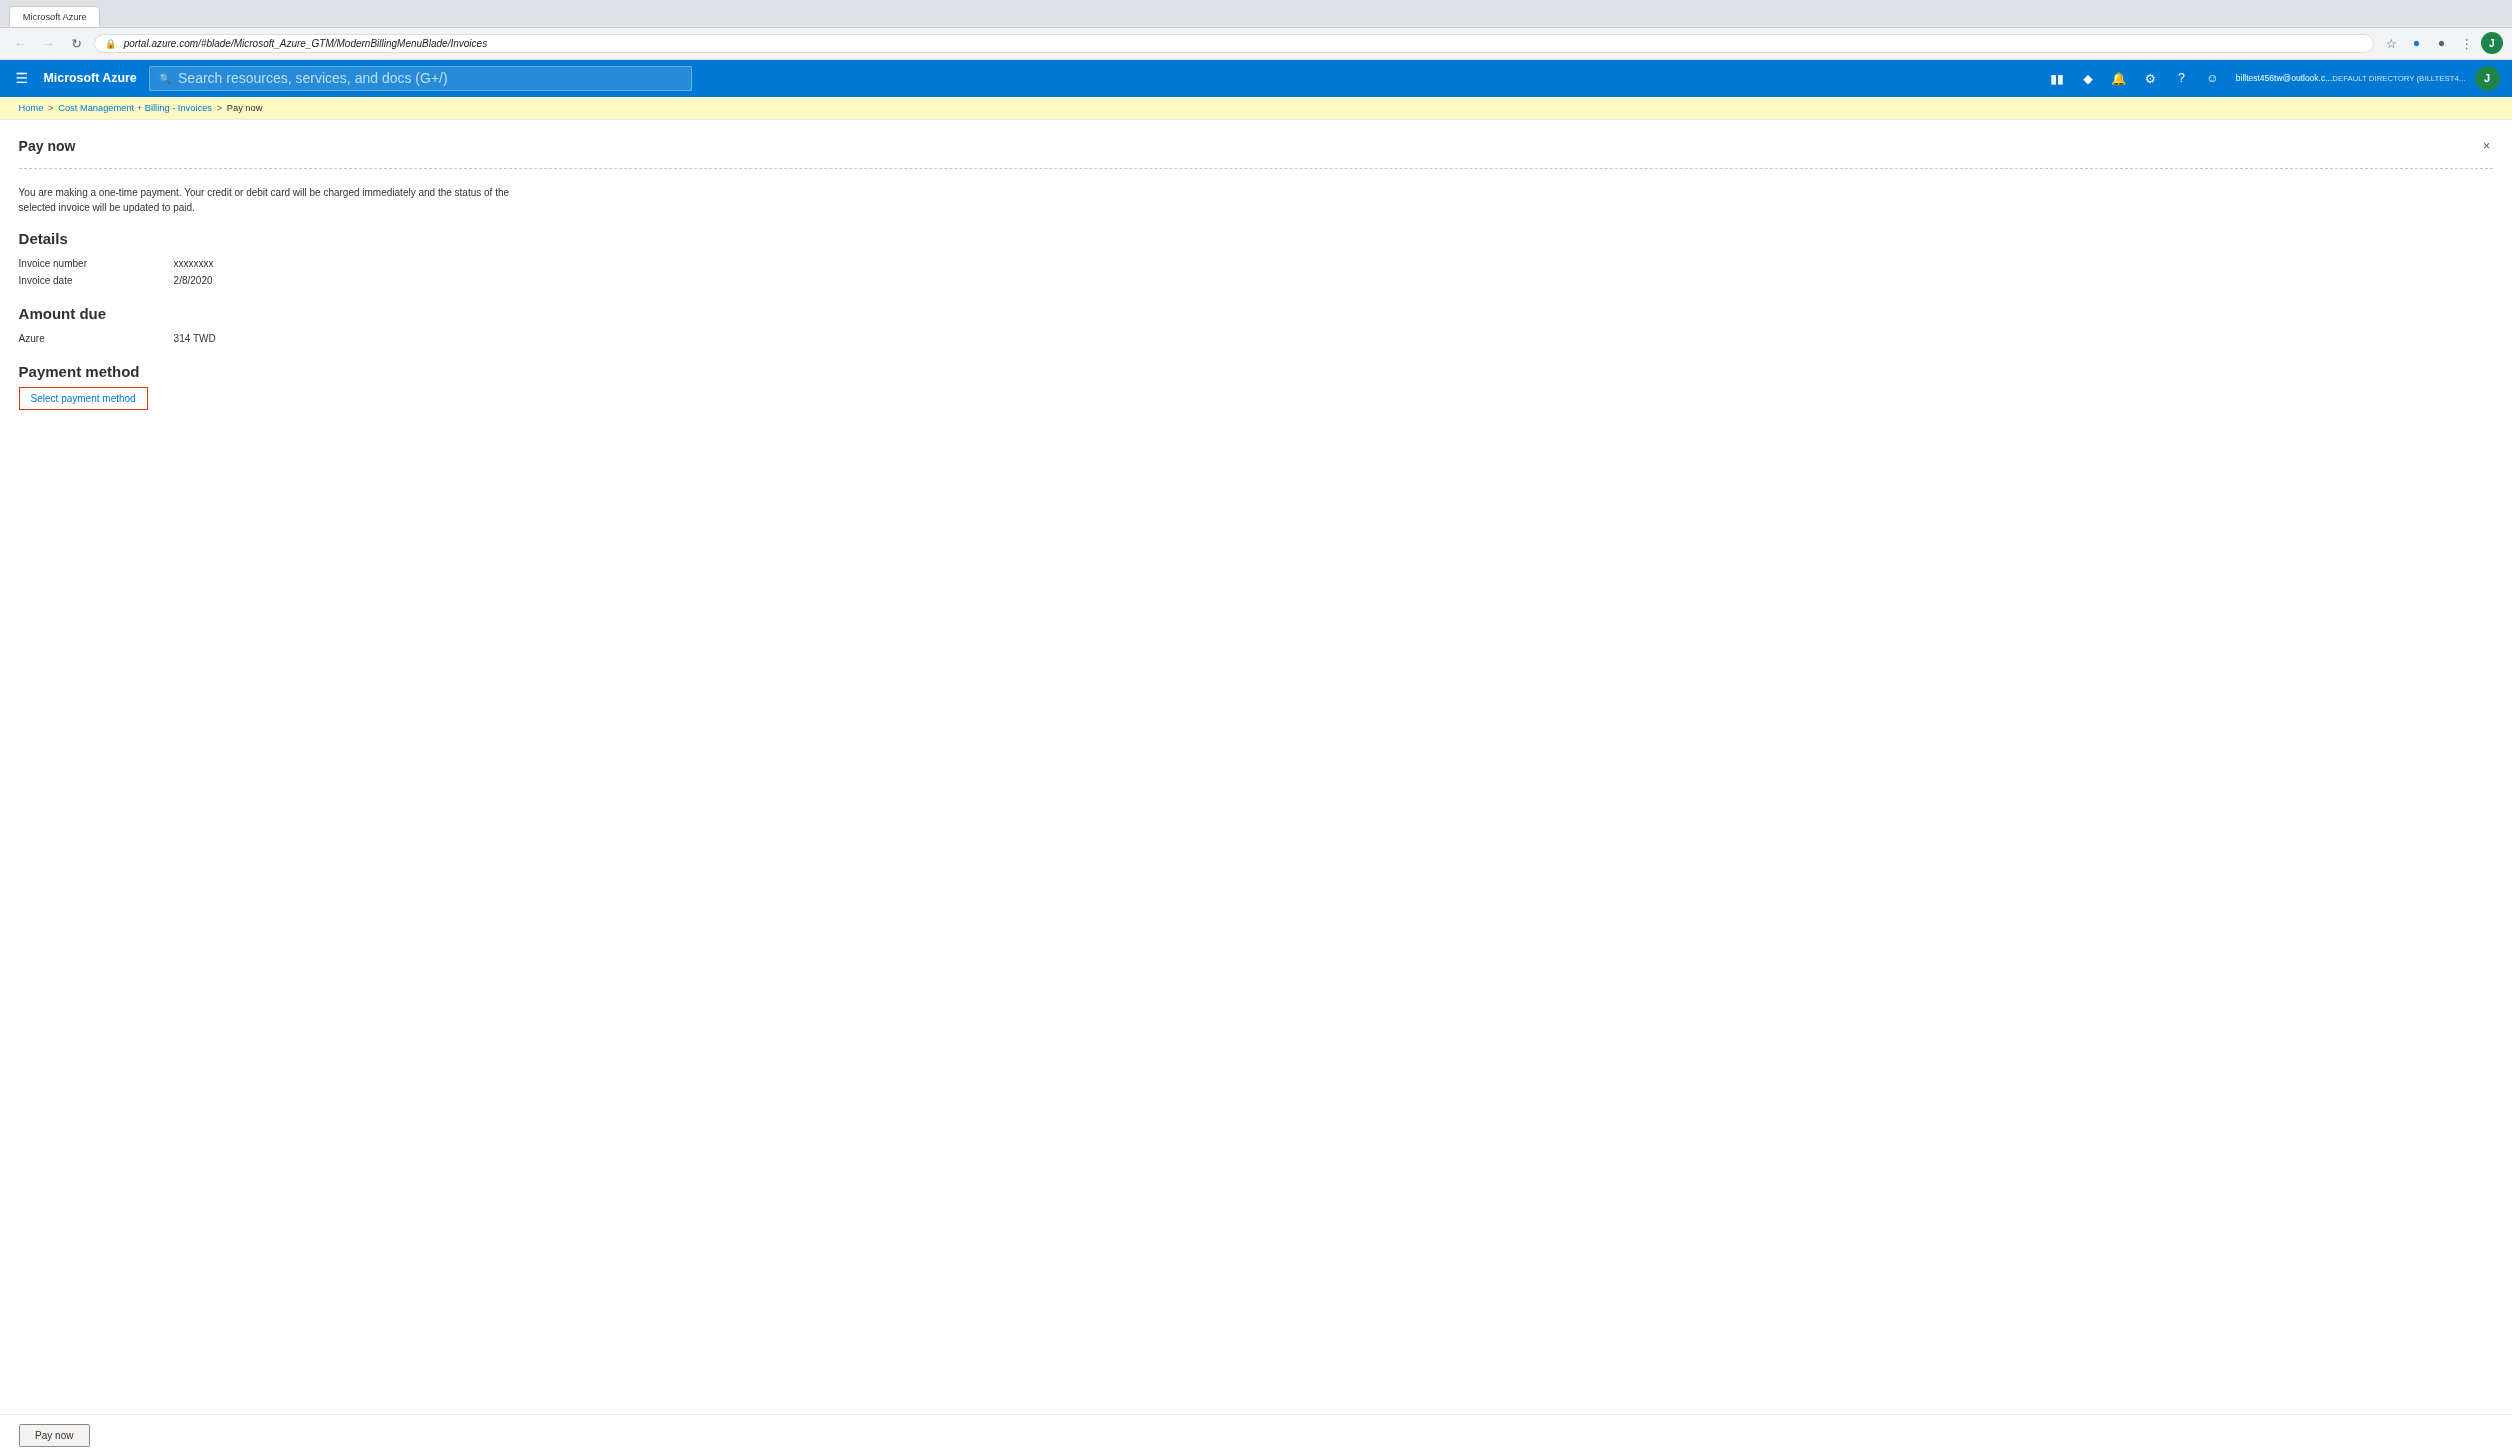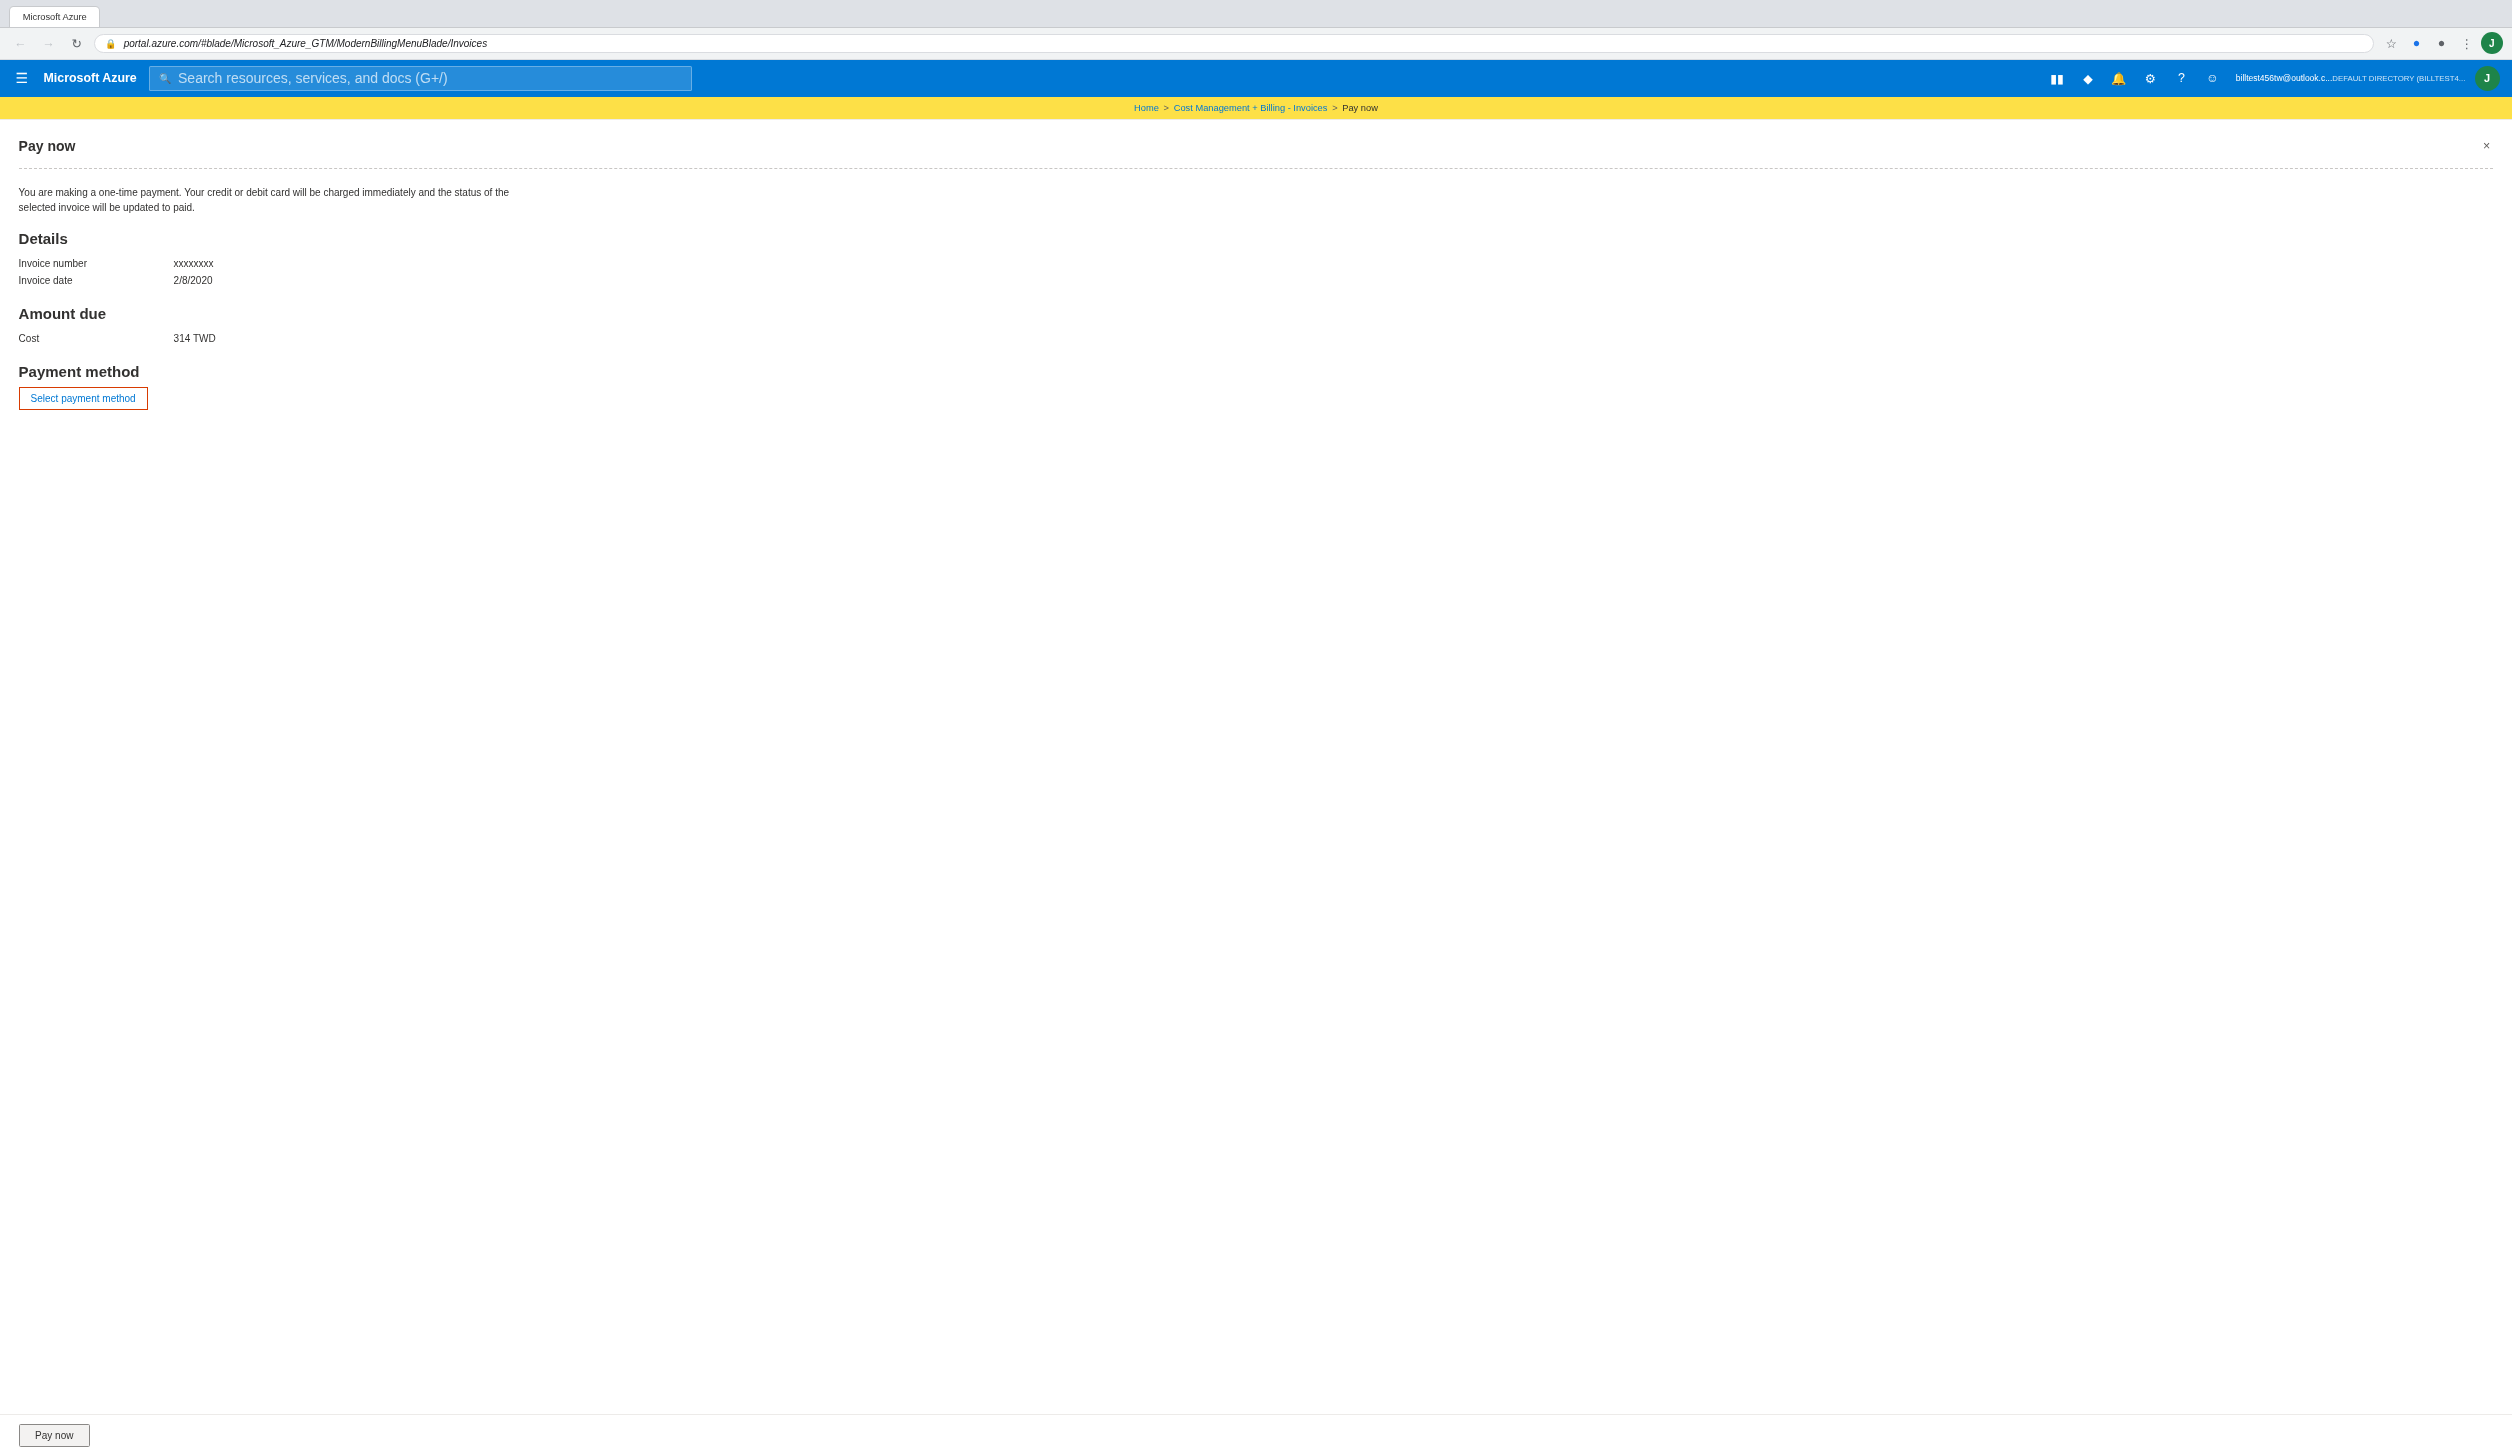--- a/index.html
+++ b/index.html
@@ -159,29 +159,28 @@
       color: #fff;
       font-size: 11px;
       font-weight: bold;
       display: flex; align-items: center; justify-content: center;
       margin-left: 6.2px;
       cursor: pointer;
     }
 
     
     .breadcrumb-bar {
-      background: #fde047;
+      background: #fef9c3;
       padding: 6.2px 18.6px;
       display: flex;
       align-items: center;
       gap: 4.7px;
       font-size: 9.3px;
       color: #605e5c;
       border-bottom: 0.8px solid #edebe9;
-      justify-content: center;
     }
     .breadcrumb-link {
       color: #0078d4;
       text-decoration: none;
       cursor: pointer;
     }
     .breadcrumb-sep { color: #605e5c; }
     .breadcrumb-current { color: #323130; }
 
     
@@ -365,21 +364,21 @@
       <div class="details-row">
         <span class="details-label">Invoice date</span>
         <span class="details-value">2/8/2020</span>
       </div>
     </div>
 
     
     <div class="section-heading">Amount due</div>
     <div class="details-table">
       <div class="details-row">
-        <span class="details-label">Cost</span>
+        <span class="details-label">Azure</span>
         <span class="details-value">314 TWD</span>
       </div>
     </div>
 
     
     <div class="section-heading">Payment method</div>
     <button class="select-payment-btn">
       <span>Select payment method</span>
     </button>
   </div>

